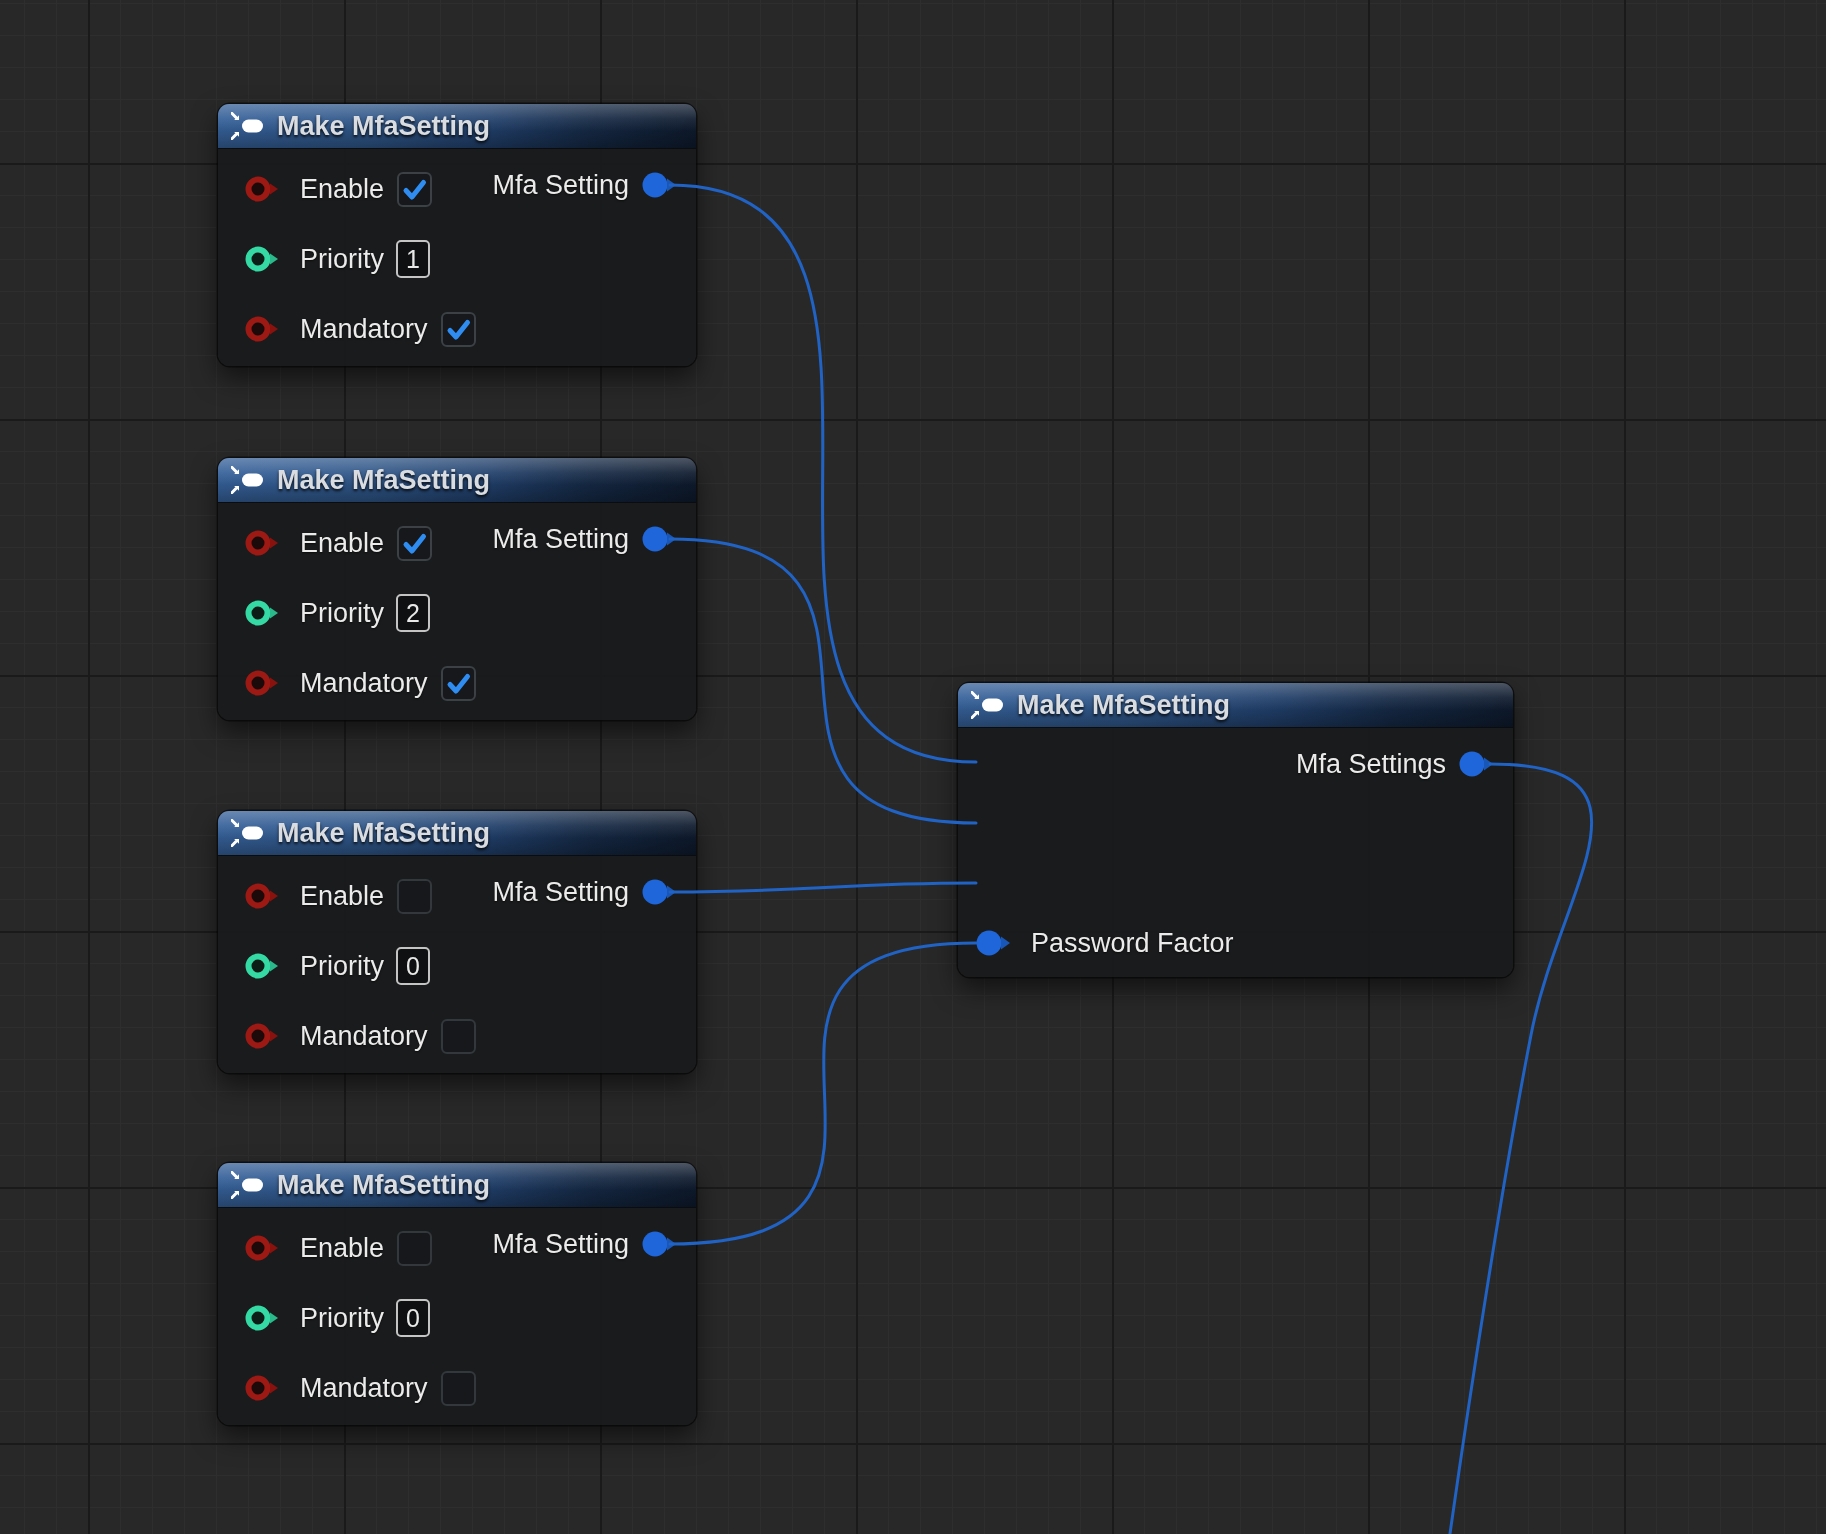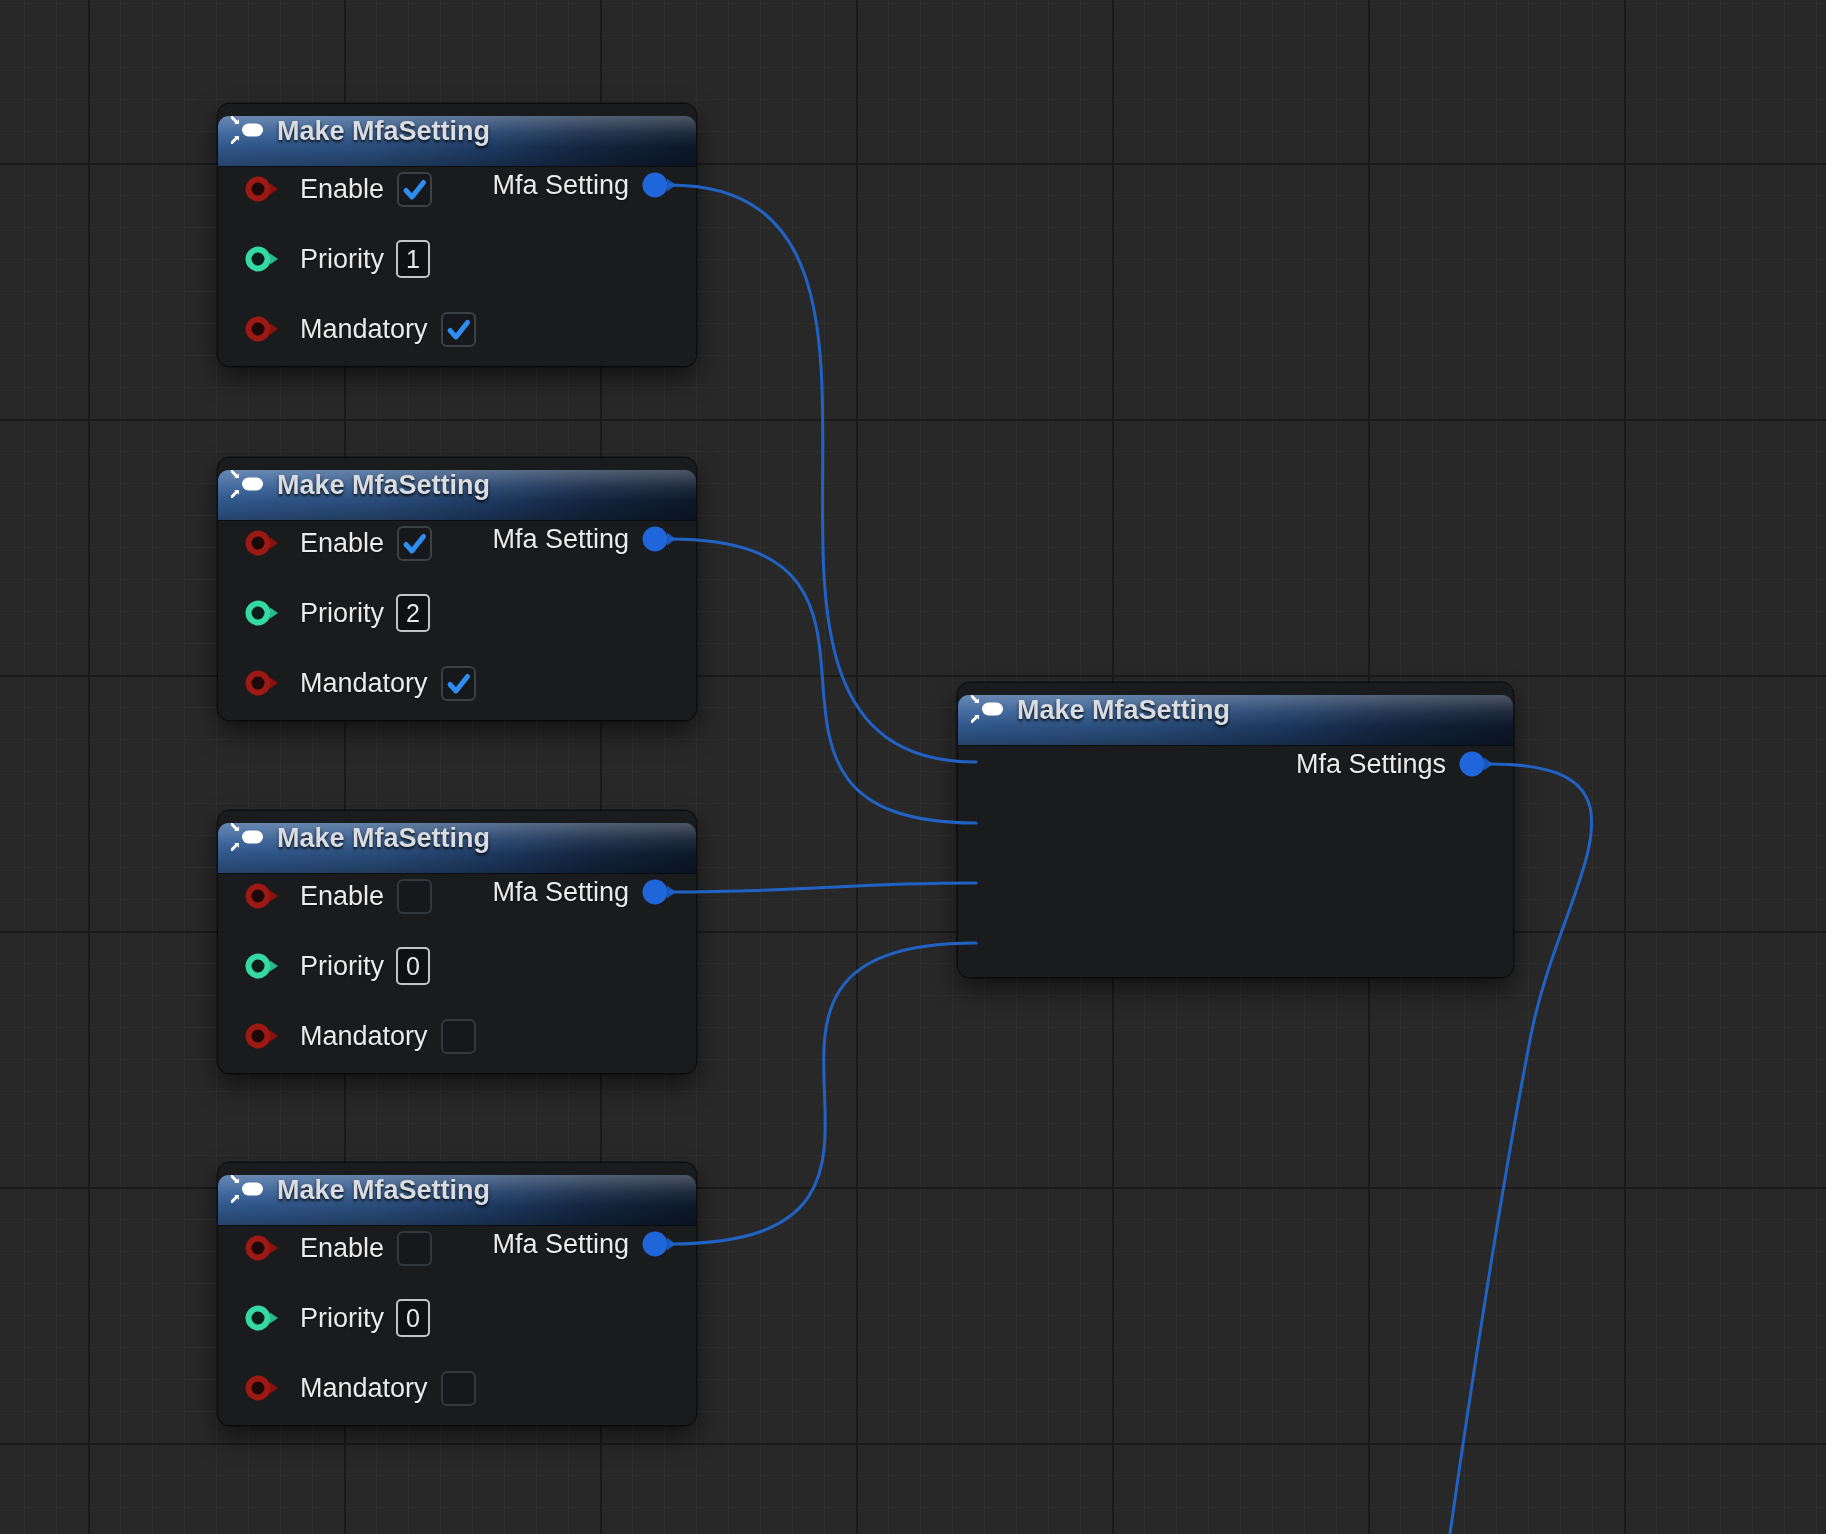--- a/index.html
+++ b/index.html
@@ -21,23 +21,23 @@
   #wires{position:absolute;inset:0;z-index:5;pointer-events:none;}
   #wires path{pointer-events:stroke;}
 
   .node{
     position:absolute;
     border-radius:12px;
     background:rgba(25,27,28,0.94);
     box-shadow:0 0 0 1.5px rgba(5,5,5,0.7), 0 12px 26px rgba(0,0,0,0.55);
   }
   .node-header{
-    position:absolute;left:0;top:12px;right:0;height:51px;
+    position:absolute;left:0;top:0;right:0;height:45px;
     border-radius:11px 11px 0 0;
-    display:flex;align-items:flex-start;
+    display:flex;align-items:center;
     padding-left:13px;box-sizing:border-box;
     border-bottom:1px solid #0a0c0f;
     background:
       linear-gradient(180deg, rgba(255,255,255,0.26) 0%, rgba(255,255,255,0.07) 34%, rgba(0,0,0,0.10) 62%, rgba(0,0,0,0.30) 100%),
       linear-gradient(90deg, #36619a 0%, #2e5587 32%, #21406c 56%, #152945 78%, #0e1a2d 100%);
   }
   .node-icon{display:flex;align-items:center;margin-right:12px;}
   .node-title{
     font-size:27px;font-weight:700;color:#d9dce0;
     text-shadow:0 2px 3px rgba(0,0,0,0.85);
@@ -309,20 +309,29 @@
           <span class="node-icon">
             <svg width="34" height="28" viewBox="0 0 34 28">
               <path d="M0.5 1 L5 5.5" stroke="#ffffff" stroke-width="3" stroke-linecap="round"></path>
               <polygon points="8,8 8,3.2 3.2,8" fill="#ffffff"></polygon>
               <path d="M0.5 27 L5 22.5" stroke="#ffffff" stroke-width="3" stroke-linecap="round"></path>
               <polygon points="8,20 8,24.8 3.2,20" fill="#ffffff"></polygon>
               <rect x="11" y="7.5" width="21" height="13" rx="6.5" fill="#ffffff"></rect>
             </svg>
           </span>
           <span class="node-title">Make MfaSetting</span>
+        </div>
+        <div class="row in" style="top: 232px; padding-left: 15px;">
+          <span class="pin">
+            <svg width="38" height="28" viewBox="0 0 38 28">
+              <circle cx="16" cy="14" r="12.5" fill="#1e66d9"></circle>
+              <polygon points="28,7.5 37,14 28,20.5" fill="#1857b8"></polygon>
+            </svg>
+          </span>
+          <span class="pin-label">Password Factor</span>
         </div>
         <div class="row out" style="top: 53px;">
           <span class="pin-label">Mfa Settings</span>
           <span class="pin">
             <svg width="38" height="28" viewBox="0 0 38 28">
               <circle cx="16" cy="14" r="12.5" fill="#1e66d9"></circle>
               <polygon points="28,7.5 37,14 28,20.5" fill="#1857b8"></polygon>
             </svg>
           </span>
         </div>

